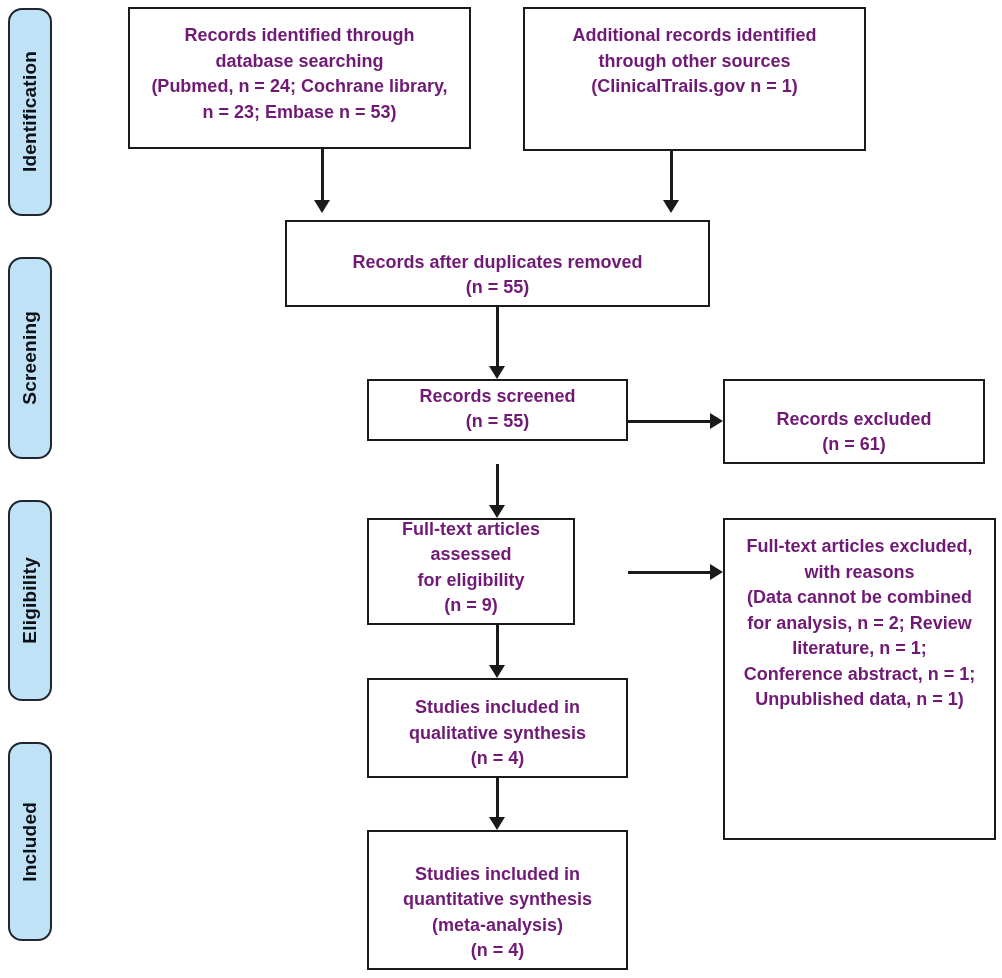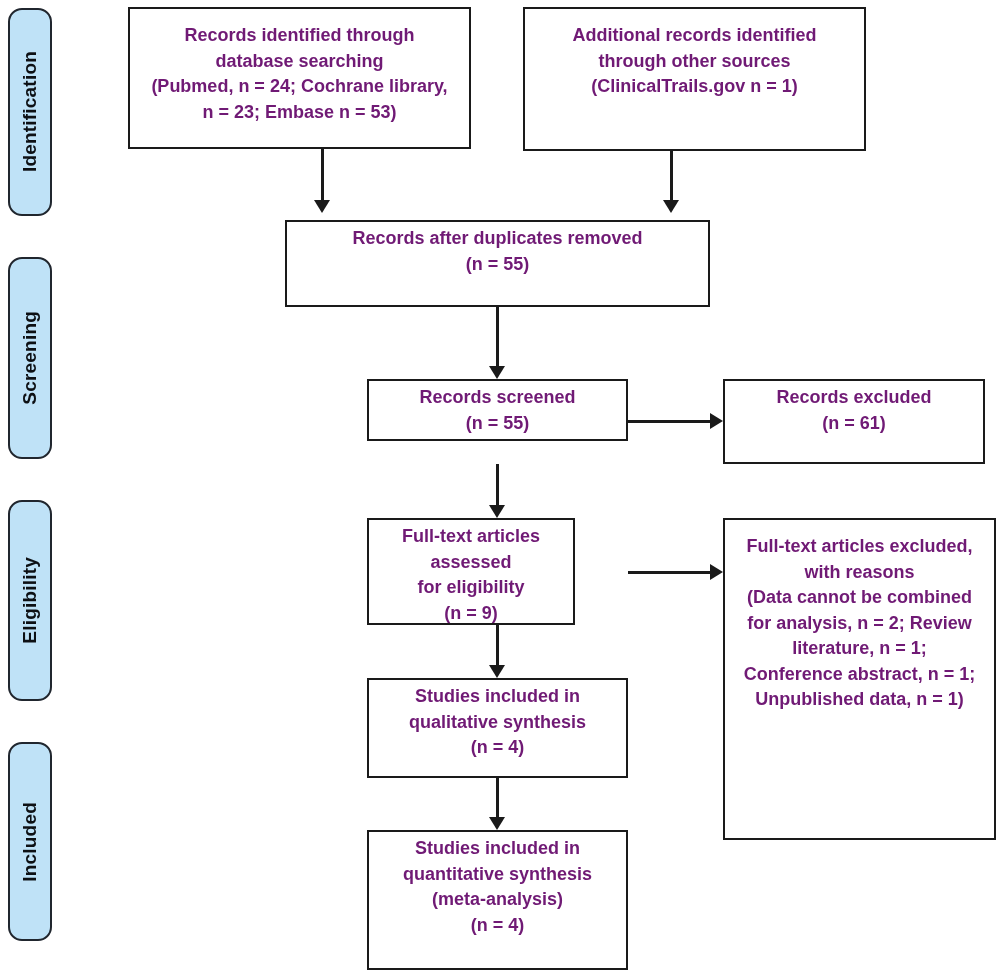--- a/index.html
+++ b/index.html
@@ -39,21 +39,21 @@
     white-space: nowrap;
   }
 
   
   .box {
     position: absolute;
     background: #ffffff;
     border: 2.5px solid #1a1a1a;
     box-sizing: border-box;
     display: flex;
-    align-items: flex-start;
+    align-items: flex-end;
     justify-content: center;
     text-align: center;
     padding: 4px 8px;
   }
   .box .box-text {
     font-weight: bold;
     font-size: 18px;
     line-height: 1.42;
     color: #701a75;
     white-space: pre-line;

